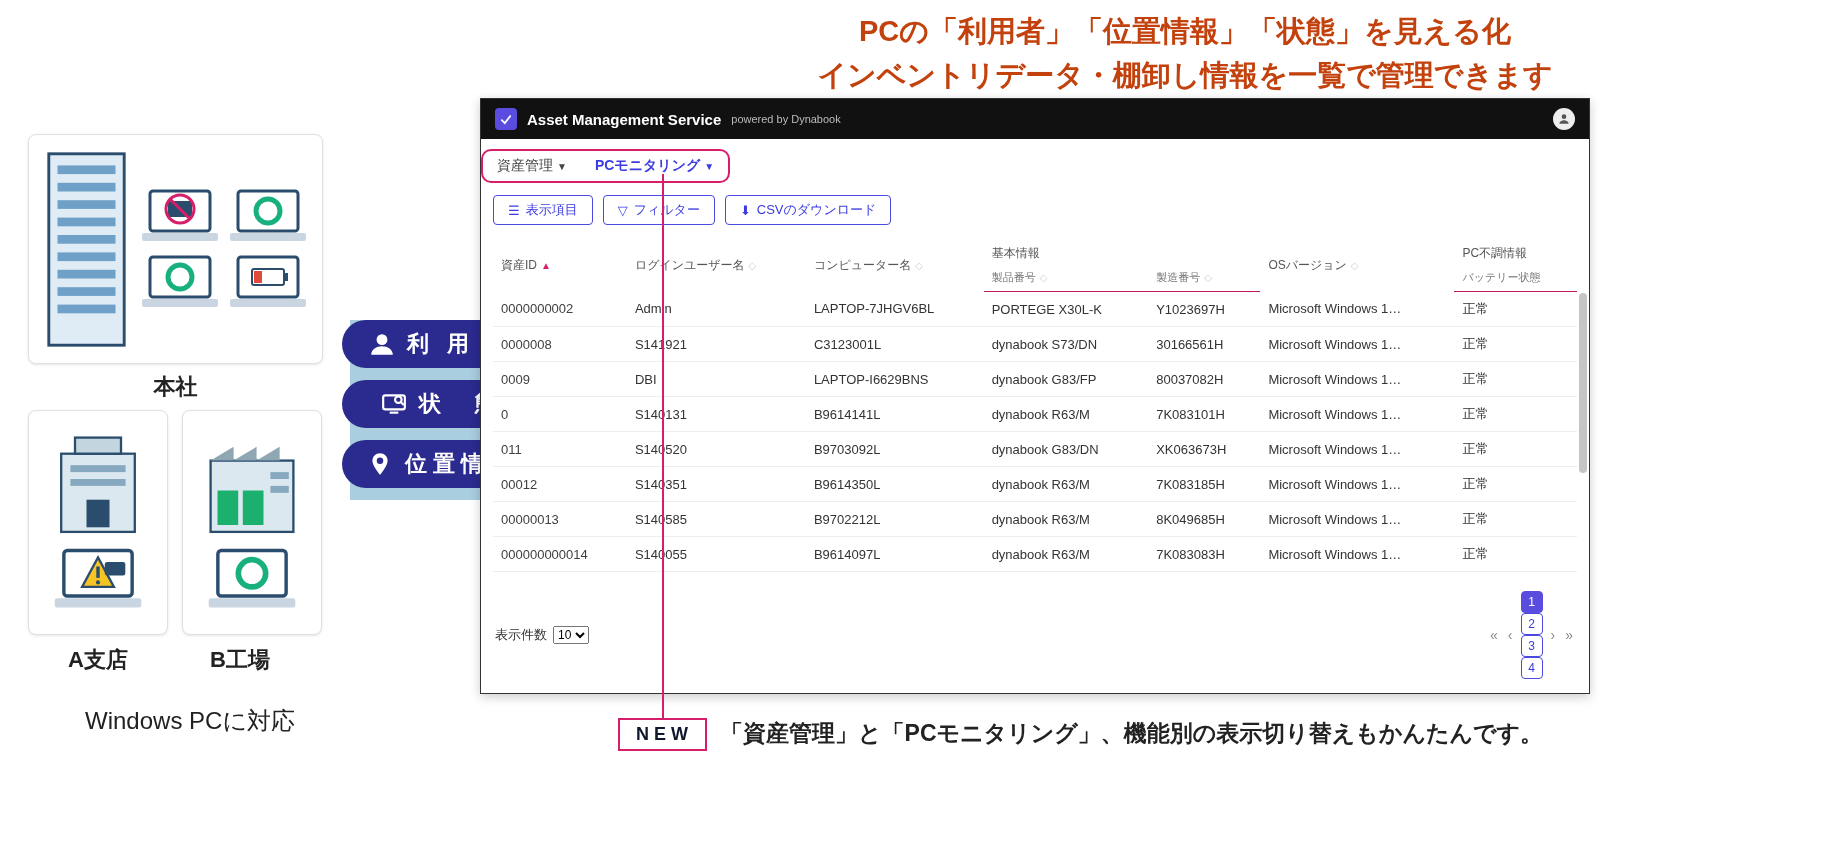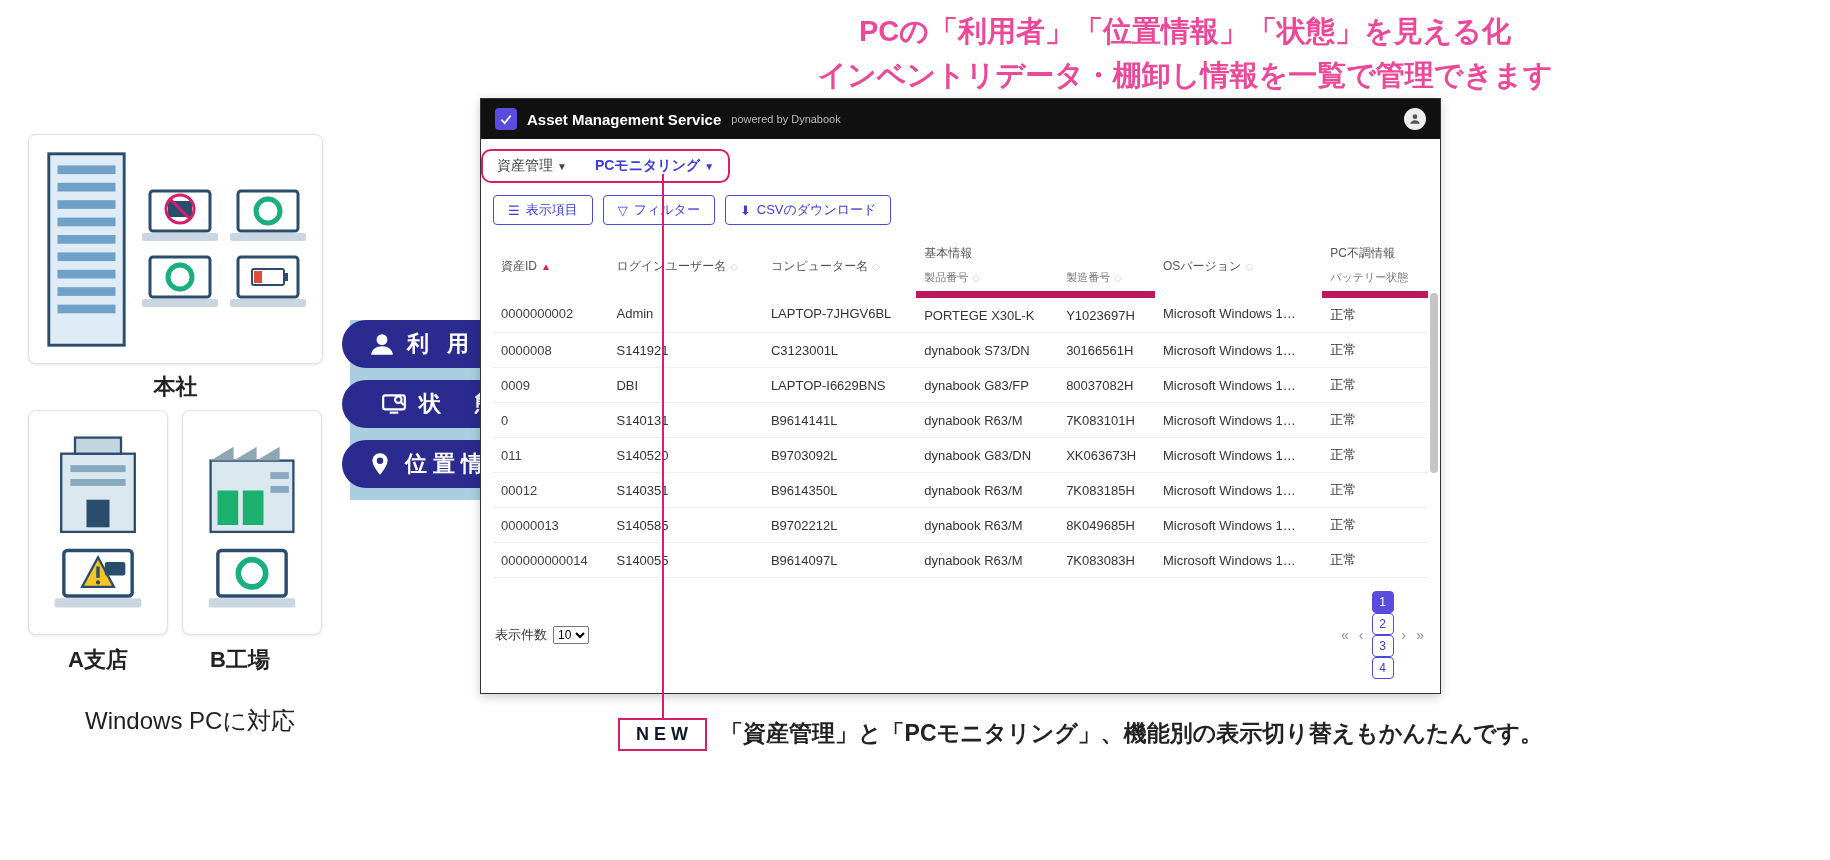--- a/index.html
+++ b/index.html
@@ -1,18 +1,18 @@
 <!DOCTYPE html>
 <html><head>
 <meta charset="utf-8">
 <style>
   * { box-sizing: border-box; margin: 0; padding: 0; }
   body { font-family: "Meiryo", "Hiragino Kaku Gothic Pro", sans-serif; background: #fff; width: 1830px; height: 860px; position: relative; }
   .headline { position: absolute; top: 10px; left: 600px; right: 60px; text-align: center; }
-  .headline h1 { font-size: 29px; font-weight: bold; color: #ec4899; line-height: 1.5; }
+  .headline h1 { font-size: 29px; font-weight: bold; color: #c2410c; line-height: 1.5; }
 
   .card { position: absolute; background: #fff; border: 1px solid #e0e0e0; border-radius: 8px; box-shadow: 0 1px 3px rgba(0,0,0,0.1); display: flex; flex-direction: column; align-items: center; justify-content: center; }
   .card-hq { left: 28px; top: 134px; width: 295px; height: 230px; flex-direction: row; gap: 10px; padding: 14px; }
   .card-a  { left: 28px; top: 410px; width: 140px; height: 225px; gap: 10px; padding: 14px 8px; }
   .card-b  { left: 182px; top: 410px; width: 140px; height: 225px; gap: 10px; padding: 14px 8px; }
 
   .lbl { font-size: 22px; font-weight: bold; color: #222; text-align: center; position: absolute; }
   .lbl-hq { left: 28px; top: 372px; width: 295px; }
   .lbl-a  { left: 28px; top: 645px; width: 140px; }
   .lbl-b  { left: 170px; top: 645px; width: 140px; }
@@ -25,41 +25,41 @@
   .bldg-sm { width: 92px; }
 
   .arrow-block { position: absolute; left: 350px; top: 260px; width: 270px; height: 300px; }
   .arrow-svg { position: absolute; left: 0; top: 0; }
   .pill { position: absolute; background: #2b2a8f; color: #fff; border-radius: 26px; width: 200px; height: 48px; display: flex; align-items: center; justify-content: center; gap: 12px; font-size: 22px; font-weight: bold; letter-spacing: 6px; }
   .pill svg { flex: 0 0 26px; }
   .pill1 { left: -8px; top: 60px; }
   .pill2 { left: -8px; top: 120px; }
   .pill3 { left: -8px; top: 180px; }
 
-  .app { position: absolute; left: 480px; top: 98px; width: 961px; height: 596px; border: 1px solid #333; background: #fff; box-shadow: 0 3px 10px rgba(0,0,0,0.2); display: flex; flex-direction: column; }
+  .app { position: absolute; left: 480px; top: 98px; width: 1110px; height: 596px; border: 1px solid #333; background: #fff; box-shadow: 0 3px 10px rgba(0,0,0,0.2); display: flex; flex-direction: column; }
   .app-top { background: #111; color: #fff; height: 40px; display: flex; align-items: center; padding: 0 14px; font-size: 14px; }
   .app-logo { width: 22px; height: 22px; background: #5b4ce0; border-radius: 4px; display: flex; align-items: center; justify-content: center; margin-right: 10px; }
   .app-title { font-weight: bold; font-size: 15px; }
   .app-sub { font-size: 11px; color: #bbb; margin-left: 10px; }
   .app-user { margin-left: auto; width: 22px; height: 22px; border-radius: 50%; background: #eee; display: flex; align-items: center; justify-content: center; }
 
   .nav-wrap { padding: 10px 0 4px; }
   .nav-box { display: inline-flex; border: 2px solid #d61e6a; border-radius: 10px; overflow: hidden; }
   .nav-item { padding: 6px 14px; font-size: 14px; color: #444; display: flex; align-items: center; gap: 4px; cursor: pointer; }
   .nav-item.active { color: #3b3bdf; font-weight: bold; }
   .nav-caret { font-size: 10px; }
 
   .toolbar { padding: 8px 12px 12px; display: flex; gap: 10px; }
   .tbtn { border: 1px solid #4a4ae0; color: #3b3bdf; background: #fff; border-radius: 4px; padding: 5px 14px; font-size: 13px; display: flex; align-items: center; gap: 6px; cursor: pointer; }
 
   .grid-wrap { flex: 1; overflow: hidden; position: relative; padding: 0 12px; }
   table { width: 100%; border-collapse: collapse; font-size: 13px; color: #333; }
   thead th { text-align: left; font-weight: normal; color: #555; padding: 6px 8px; border-bottom: 1px solid #dcdcdc; position: relative; font-size: 12px; }
   thead tr.top th { border-bottom: none; padding-top: 8px; }
-  thead tr.sub th { border-bottom: 7px solid #be185d; font-size: 11px; color: #777; padding-top: 2px; padding-bottom: 6px; }
+  thead tr.sub th { border-bottom: 1px solid #be185d; font-size: 11px; color: #777; padding-top: 2px; padding-bottom: 6px; }
   thead th .sort { color: #d0d0d0; font-size: 10px; margin-left: 4px; }
   thead th.asset .sort { color: #d61e6a; }
   tbody td { padding: 8px 8px; border-bottom: 1px solid #eee; white-space: nowrap; }
   tbody td.link { color: #404040; cursor: pointer; }
   .vscroll { position: absolute; right: 2px; top: 56px; width: 8px; height: 180px; background: #c5c5c5; border-radius: 4px; }
 
   .footer { padding: 10px 14px 14px; display: flex; align-items: center; font-size: 13px; color: #333; }
   .footer select { margin-left: 6px; font-size: 12px; }
   .pager { margin-left: auto; display: flex; gap: 6px; align-items: center; }
   .pgbtn { width: 22px; height: 22px; border: 1px solid #4a4ae0; border-radius: 4px; color: #3b3bdf; display: flex; align-items: center; justify-content: center; font-size: 12px; background: #fff; cursor: pointer; }

